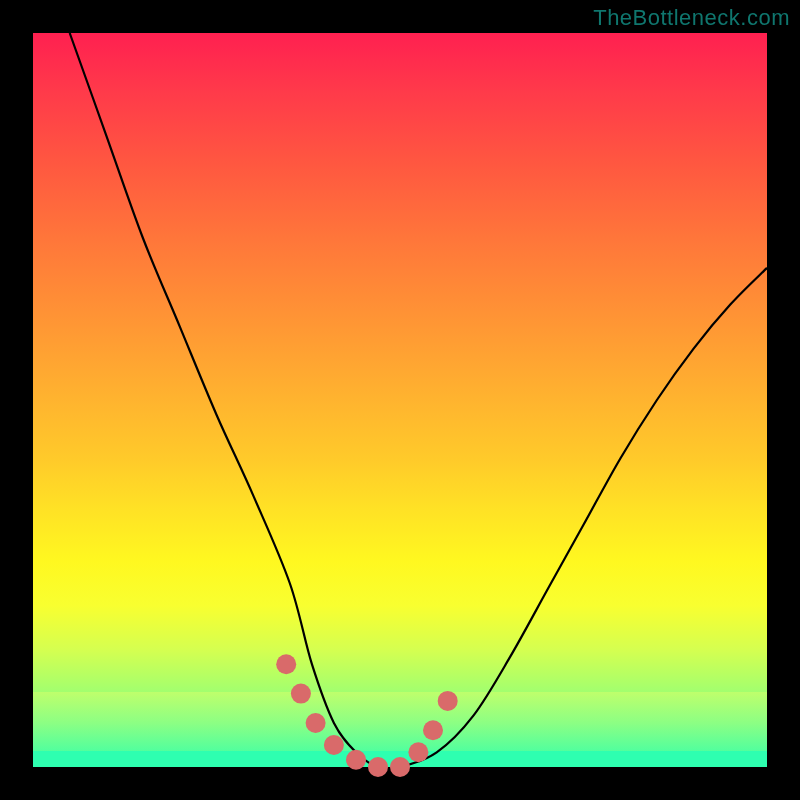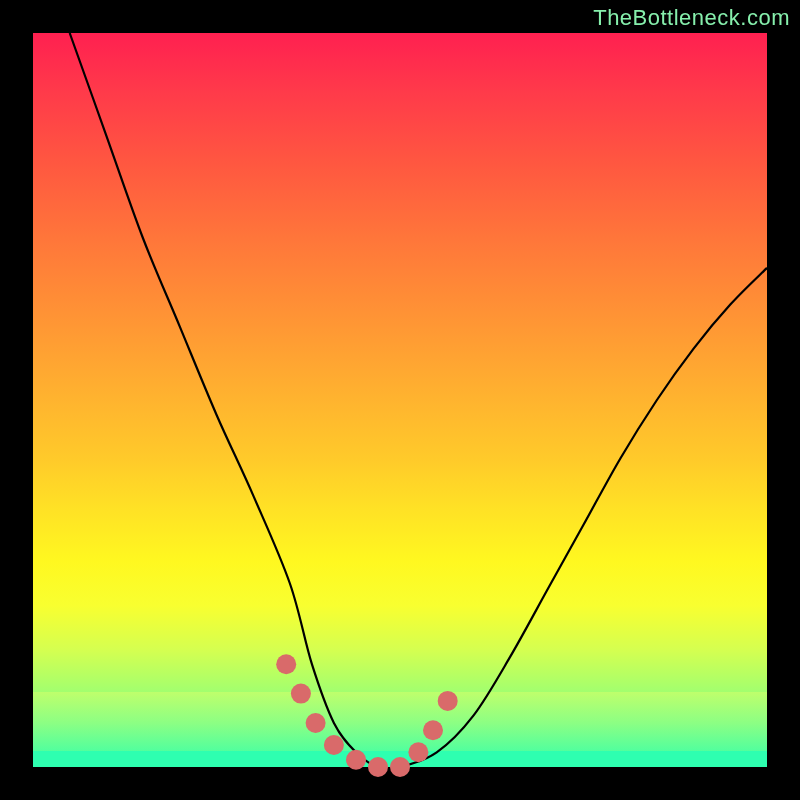--- a/index.html
+++ b/index.html
@@ -66,21 +66,21 @@
     top: 0;
     width: 734px;
     height: 734px;
     overflow: visible;
   }
 
   .watermark {
     position: absolute;
     top: 5px;
     right: 10px;
-    color: #86efac;
+    color: #0f766e;
     font-size: 22px;
     font-weight: 500;
     letter-spacing: 0.5px;
   }
 </style>
 </head>
 <body>
 
 <div class="frame">
   <div class="near-bottom-band"></div>

